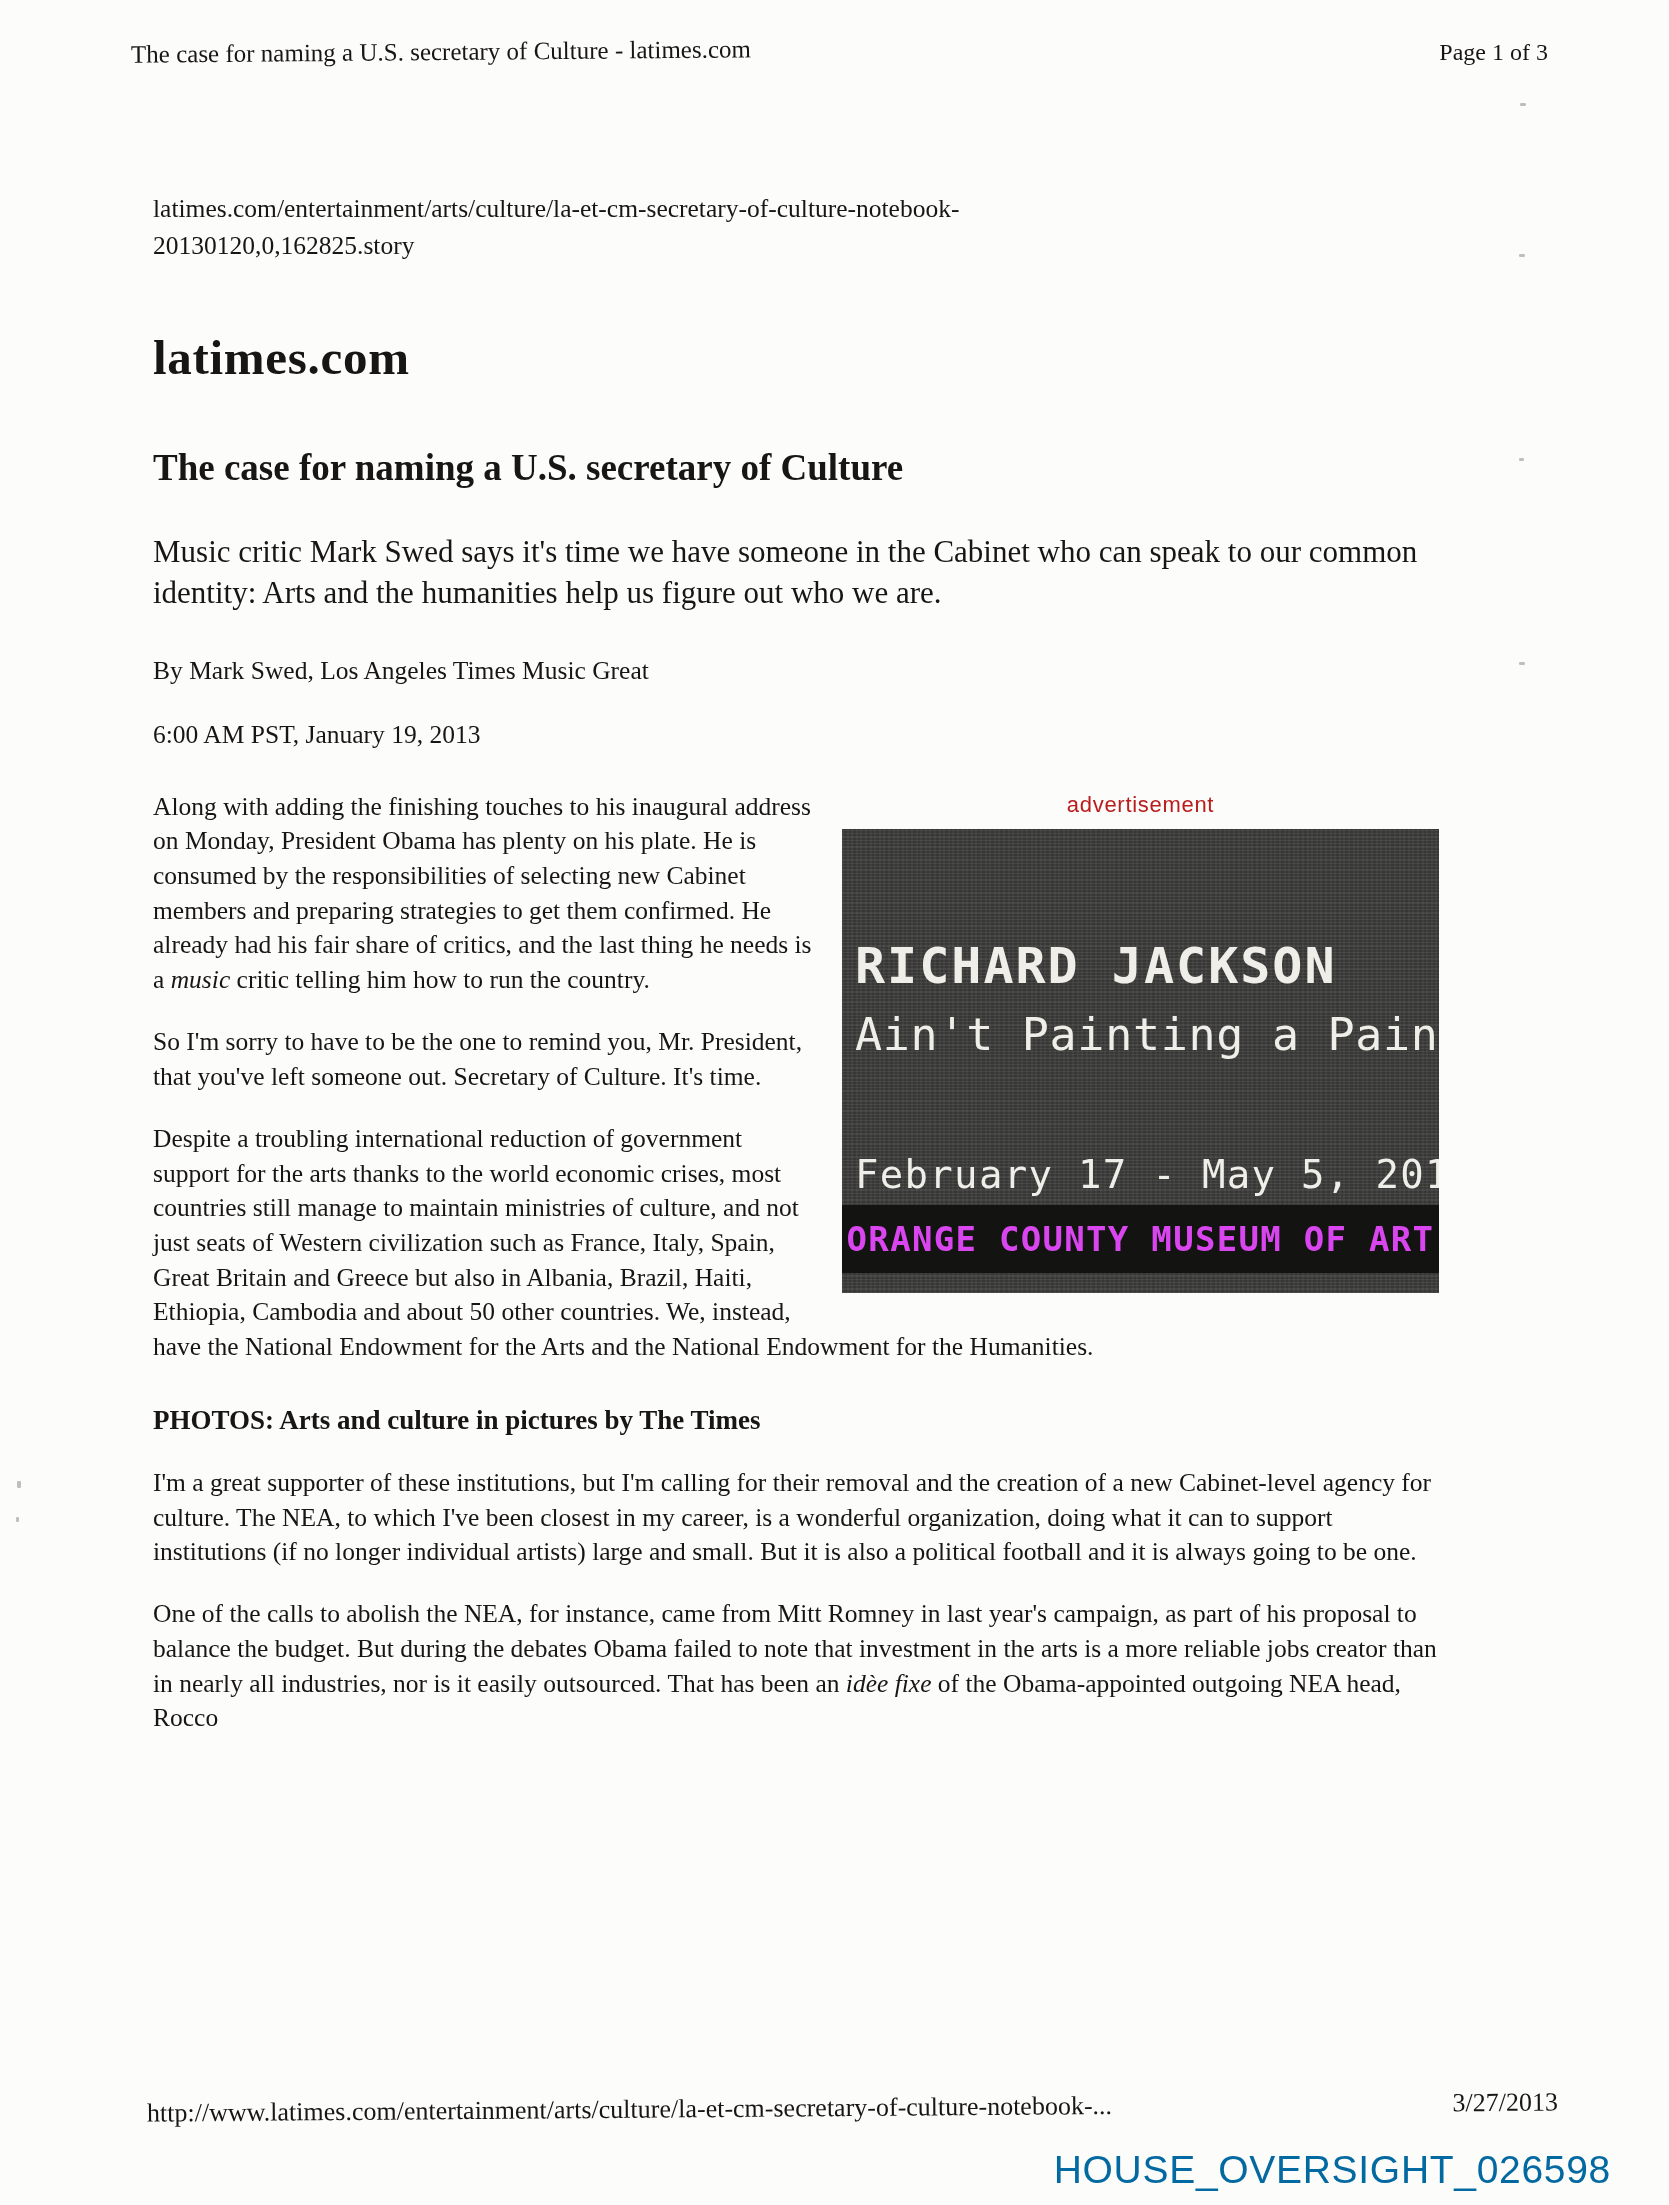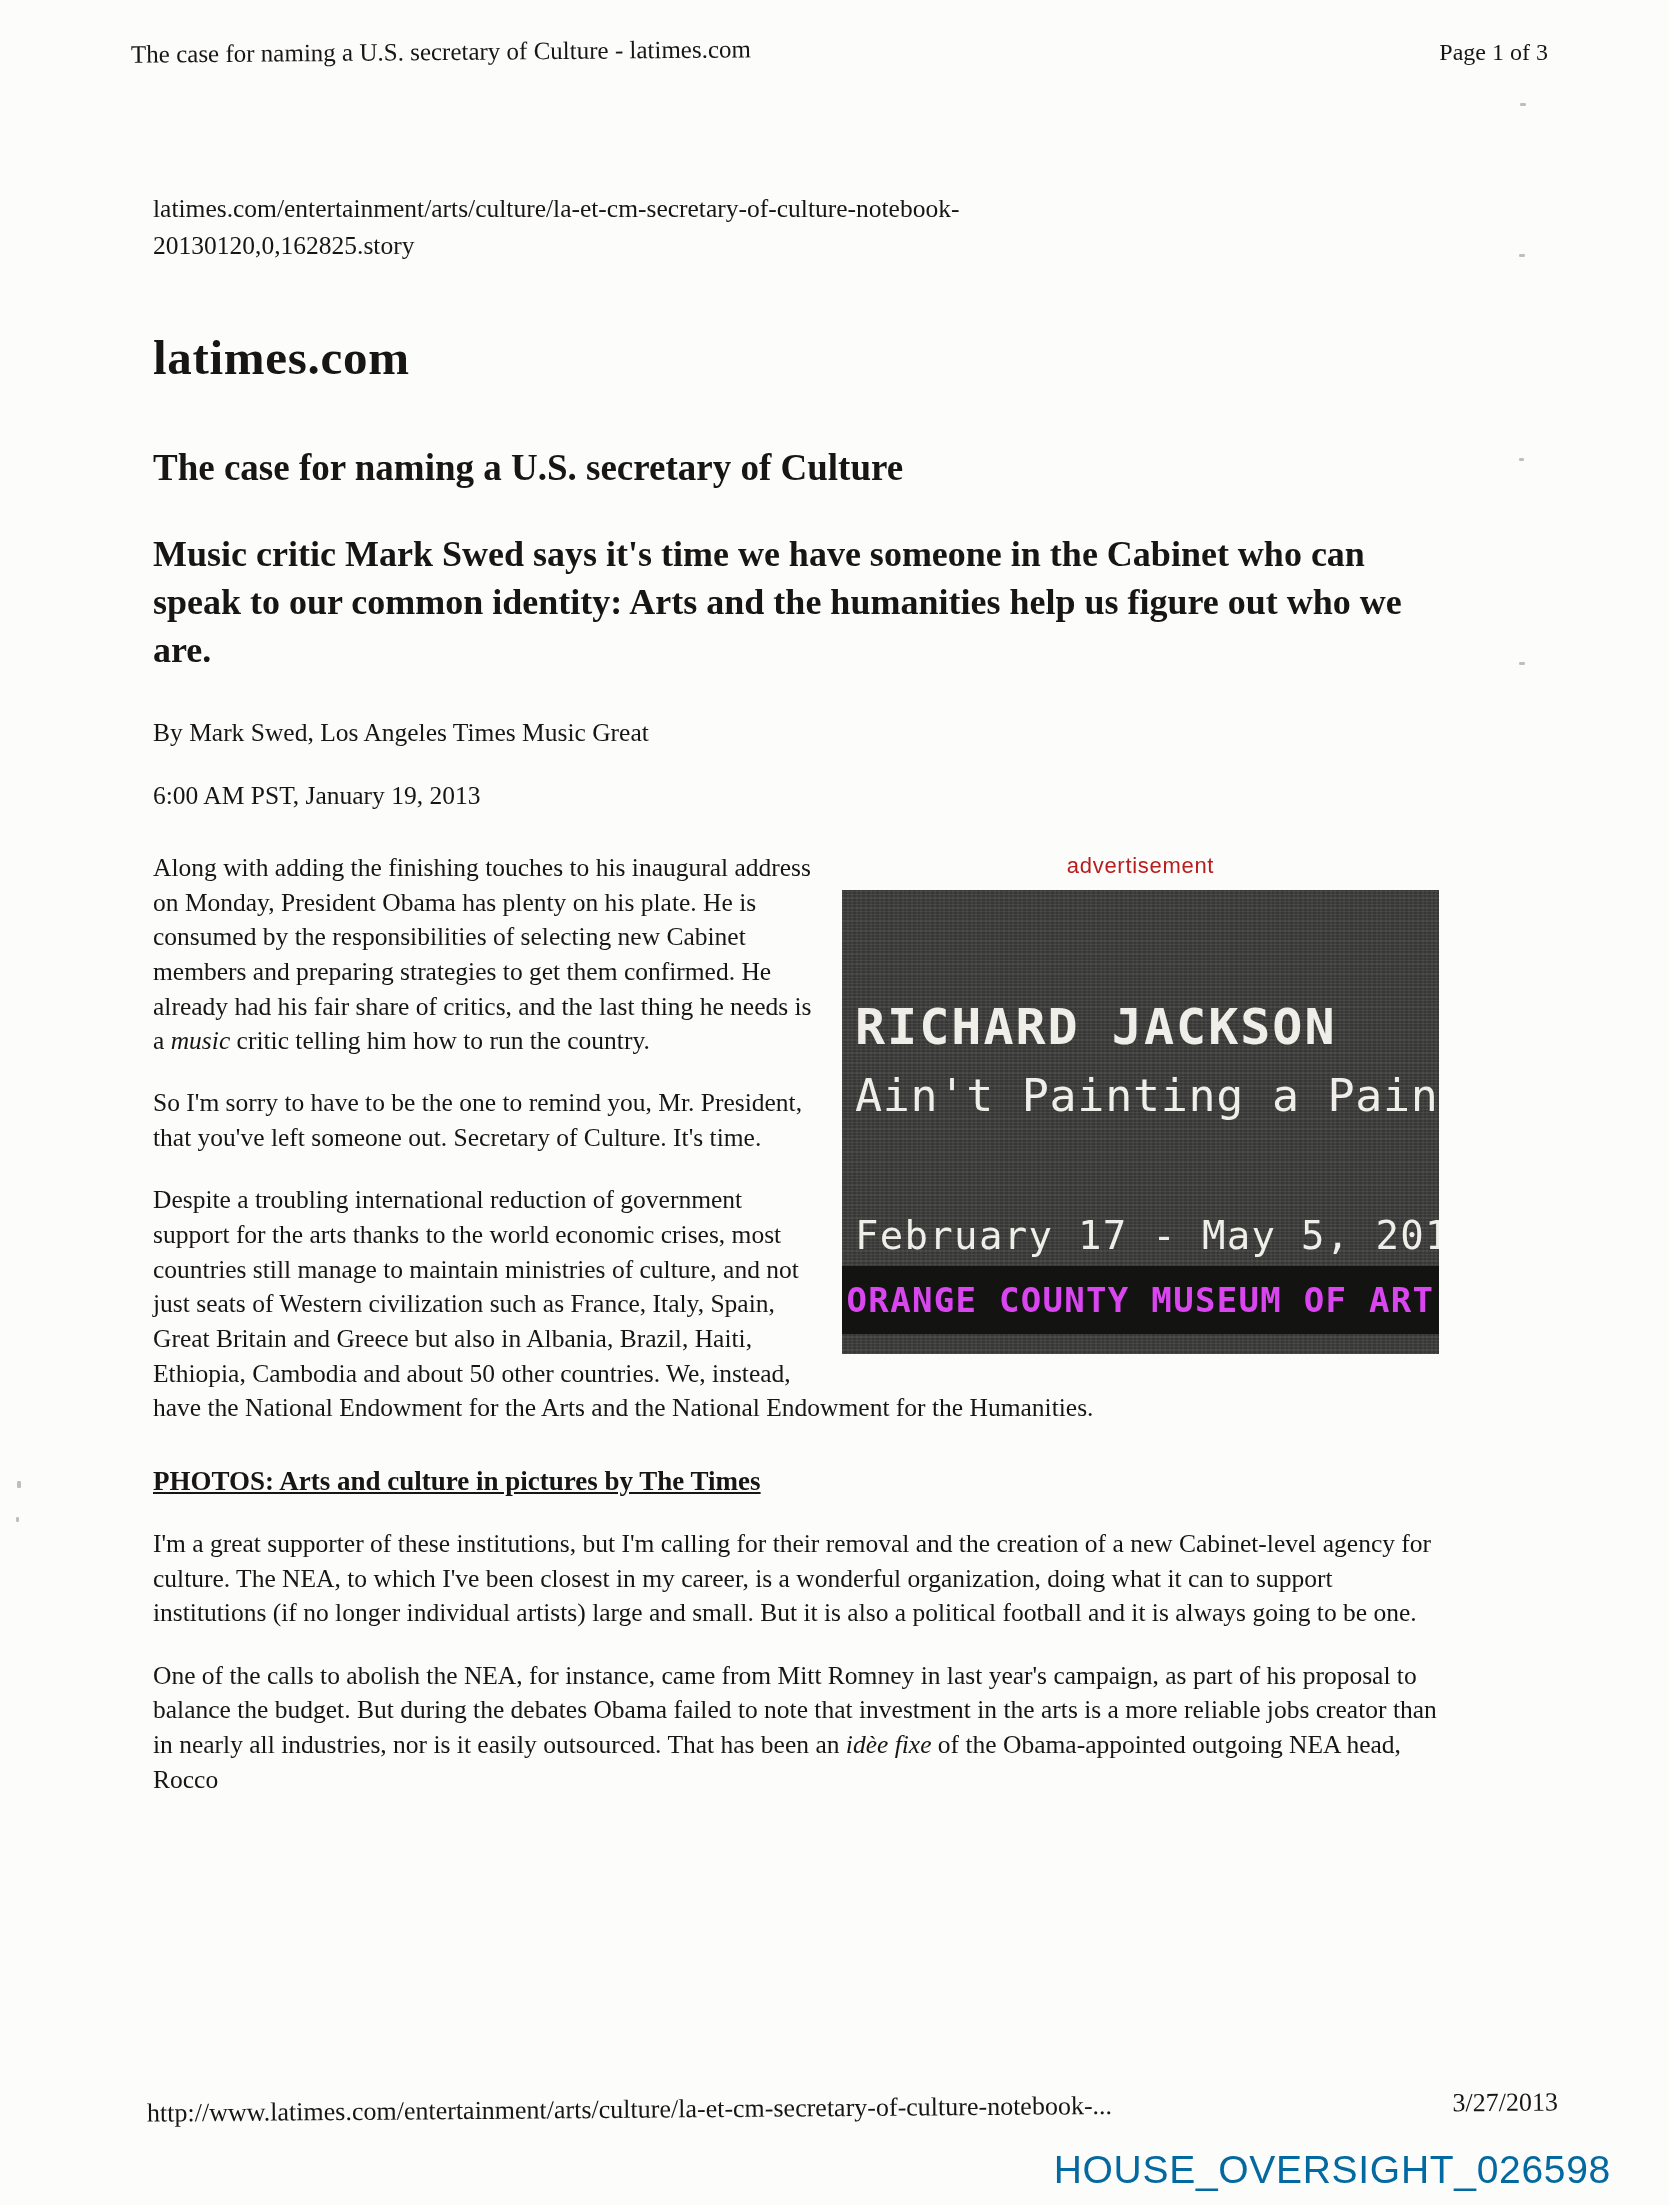--- a/index.html
+++ b/index.html
@@ -30,33 +30,32 @@
   .site-logo {
     margin-top:60px;
     font-size:49px; font-weight:bold; letter-spacing:0.7px;
   }
   .article-title {
     margin-top:51px;
     font-size:37px; font-weight:bold;
   }
   .deck {
     margin-top:38px;
-    font-size:36px; font-weight:bold; line-height:1.33;
+    font-size:31px; font-weight:normal; line-height:1.33;
   }
   .byline { margin-top:41px; }
   .pubtime { margin-top:29px; }
 
   .article-body { margin-top:37px; }
   .article-body p { margin-top:27.5px; text-align:left; }
   .article-body p:first-of-type { margin-top:0; }
   .em { font-style:italic; }
 
   .photos-link {
     font-weight:bold; font-size:27px;
-    text-decoration:underline;
     margin-top:37px !important;
   }
 
   
   .adwrap { float:right; width:597px; margin-left:29px; margin-bottom:15.7px; }
   .adlabel {
     text-align:center;
     font-family:"Liberation Sans", sans-serif;
     font-size:22px; color:#b91c1c;
     margin-bottom:9.2px; letter-spacing:0.7px;

